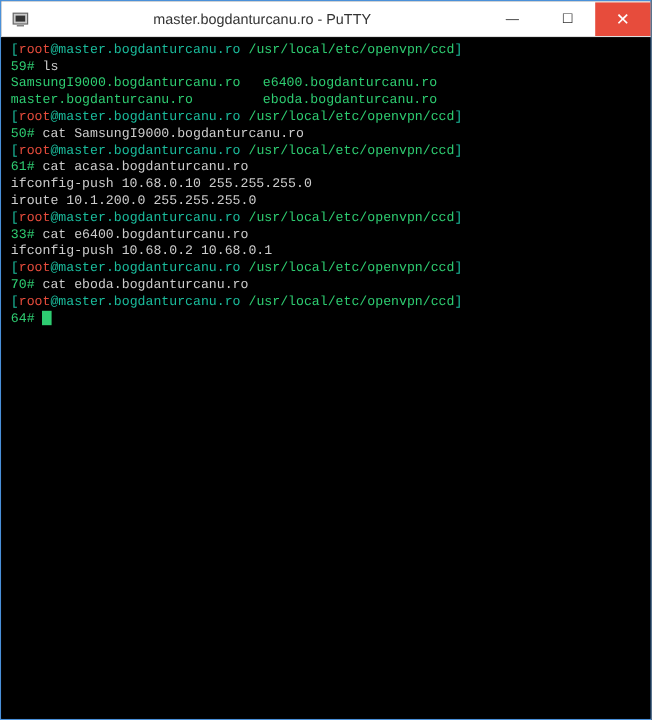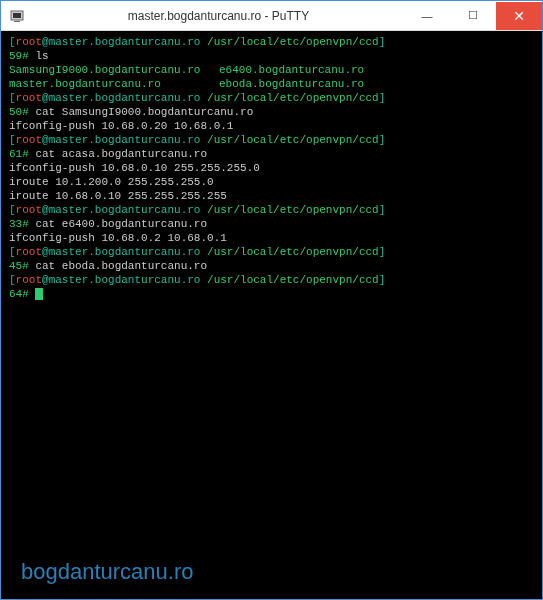--- a/index.html
+++ b/index.html
@@ -41,28 +41,25 @@
       <div class="title-btn close">✕</div>
     </div>
   </div>
   <div class="terminal">
     <div class="line"><span class="cyan">[</span><span class="red">root</span><span class="cyan">@</span><span class="cyan">master.bogdanturcanu.ro</span><span class="green"> /usr/local/etc/openvpn/ccd</span><span class="cyan">]</span></div>
     <div class="line"><span class="green">59#</span><span class="white"> ls</span></div>
     <div class="line"><span class="green" style="display:inline-block;width:210px">SamsungI9000.bogdanturcanu.ro</span><span class="green">e6400.bogdanturcanu.ro</span></div>
     <div class="line"><span class="green" style="display:inline-block;width:210px">master.bogdanturcanu.ro</span><span class="green">eboda.bogdanturcanu.ro</span></div>
     <div class="line"><span class="cyan">[</span><span class="red">root</span><span class="cyan">@</span><span class="cyan">master.bogdanturcanu.ro</span><span class="green"> /usr/local/etc/openvpn/ccd</span><span class="cyan">]</span></div>
     <div class="line"><span class="green">50#</span><span class="white"> cat SamsungI9000.bogdanturcanu.ro</span></div>
-    <div class="line white">ifconfig-push 10.68.0.20 10.68.0.1</div>
     <div class="line"><span class="cyan">[</span><span class="red">root</span><span class="cyan">@</span><span class="cyan">master.bogdanturcanu.ro</span><span class="green"> /usr/local/etc/openvpn/ccd</span><span class="cyan">]</span></div>
     <div class="line"><span class="green">61#</span><span class="white"> cat acasa.bogdanturcanu.ro</span></div>
     <div class="line white">ifconfig-push 10.68.0.10 255.255.255.0</div>
     <div class="line white">iroute 10.1.200.0 255.255.255.0</div>
-    <div class="line white">iroute 10.68.0.10 255.255.255.255</div>
     <div class="line"><span class="cyan">[</span><span class="red">root</span><span class="cyan">@</span><span class="cyan">master.bogdanturcanu.ro</span><span class="green"> /usr/local/etc/openvpn/ccd</span><span class="cyan">]</span></div>
     <div class="line"><span class="green">33#</span><span class="white"> cat e6400.bogdanturcanu.ro</span></div>
     <div class="line white">ifconfig-push 10.68.0.2 10.68.0.1</div>
     <div class="line"><span class="cyan">[</span><span class="red">root</span><span class="cyan">@</span><span class="cyan">master.bogdanturcanu.ro</span><span class="green"> /usr/local/etc/openvpn/ccd</span><span class="cyan">]</span></div>
-    <div class="line"><span class="green">45#</span><span class="white"> cat eboda.bogdanturcanu.ro</span></div>
+    <div class="line"><span class="green">70#</span><span class="white"> cat eboda.bogdanturcanu.ro</span></div>
     <div class="line"><span class="cyan">[</span><span class="red">root</span><span class="cyan">@</span><span class="cyan">master.bogdanturcanu.ro</span><span class="green"> /usr/local/etc/openvpn/ccd</span><span class="cyan">]</span></div>
     <div class="line"><span class="green">64# </span><span class="cursor"></span></div>
-    <div class="watermark">bogdanturcanu.ro</div>
   </div>
 </div>
 
 </body></html>

